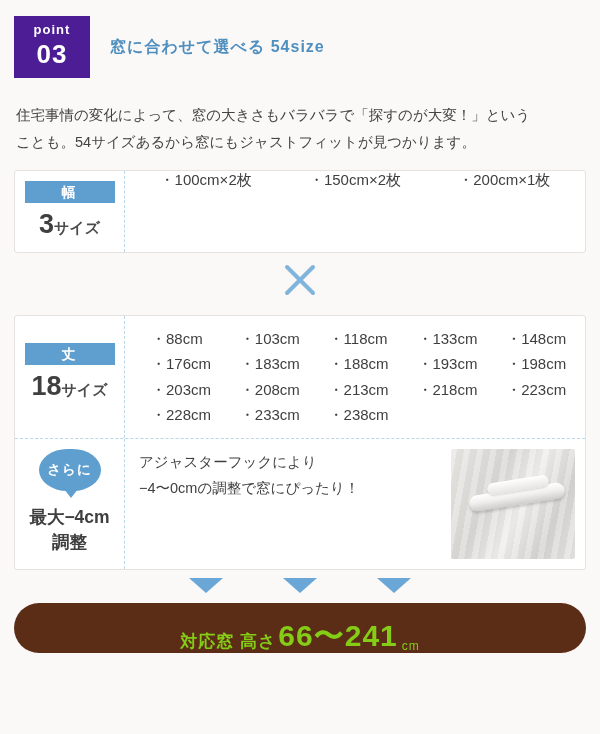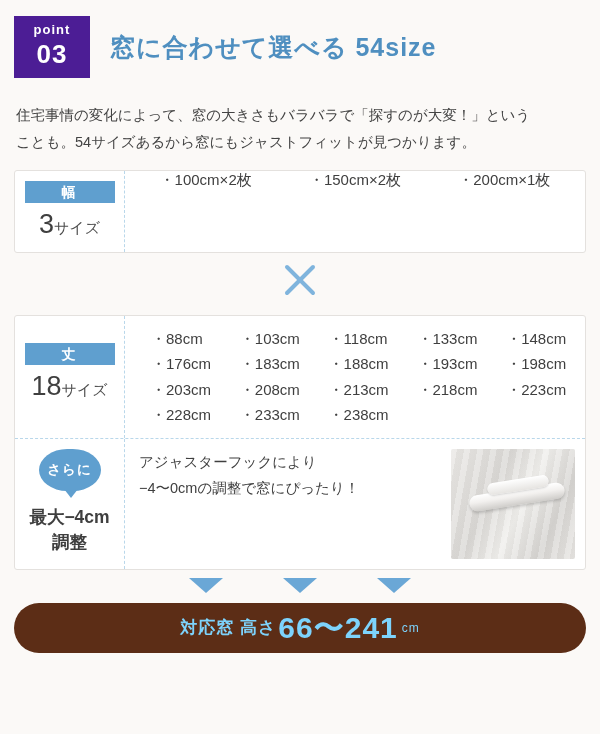--- a/index.html
+++ b/index.html
@@ -47,21 +47,21 @@
     font-size: 26px;
     font-weight: bold;
     line-height: 32px;
     letter-spacing: 1px;
   }
   .header-title {
     flex: 1 1 auto;
     display: flex;
     align-items: center;
     padding-left: 20px;
-    font-size: 25px;
+    font-size: 16px;
     font-weight: bold;
     color: #4f8fc0;
     letter-spacing: 1px;
   }
 
   
   .lead {
     padding: 14px 16px 6px 16px;
     font-size: 14.5px;
     line-height: 1.85;
@@ -101,21 +101,21 @@
     font-weight: bold;
     letter-spacing: 2px;
   }
   .side-cap.tall {
     background: #5f9fcf;
   }
   .side-val {
     margin-top: 6px;
     font-size: 15px;
     color: #4c4c4c;
-    font-weight: normal;
+    font-weight: bold;
   }
   .side-val .big {
     font-size: 27px;
     color: #3f3f3f;
     letter-spacing: 0px;
   }
 
   
   .width-card .side-label {
     padding-top: 10px;
@@ -282,23 +282,23 @@
     border-right: 17px solid transparent;
     border-top: 15px solid #6aa7d6;
   }
 
   
   .bottom-bar {
     margin: 6px 14px 0 14px;
     height: 50px;
     background: #5c2d16;
     border-radius: 25px;
-    color: #7dd3fc;
-    display: flex;
-    align-items: center;
+    color: #84cc16;
+    display: flex;
+    align-items: flex-end;
     justify-content: center;
     letter-spacing: 1px;
   }
   .bottom-bar .bb-label {
     font-size: 17px;
     font-weight: bold;
   }
   .bottom-bar .bb-range {
     font-size: 30px;
     font-weight: bold;

